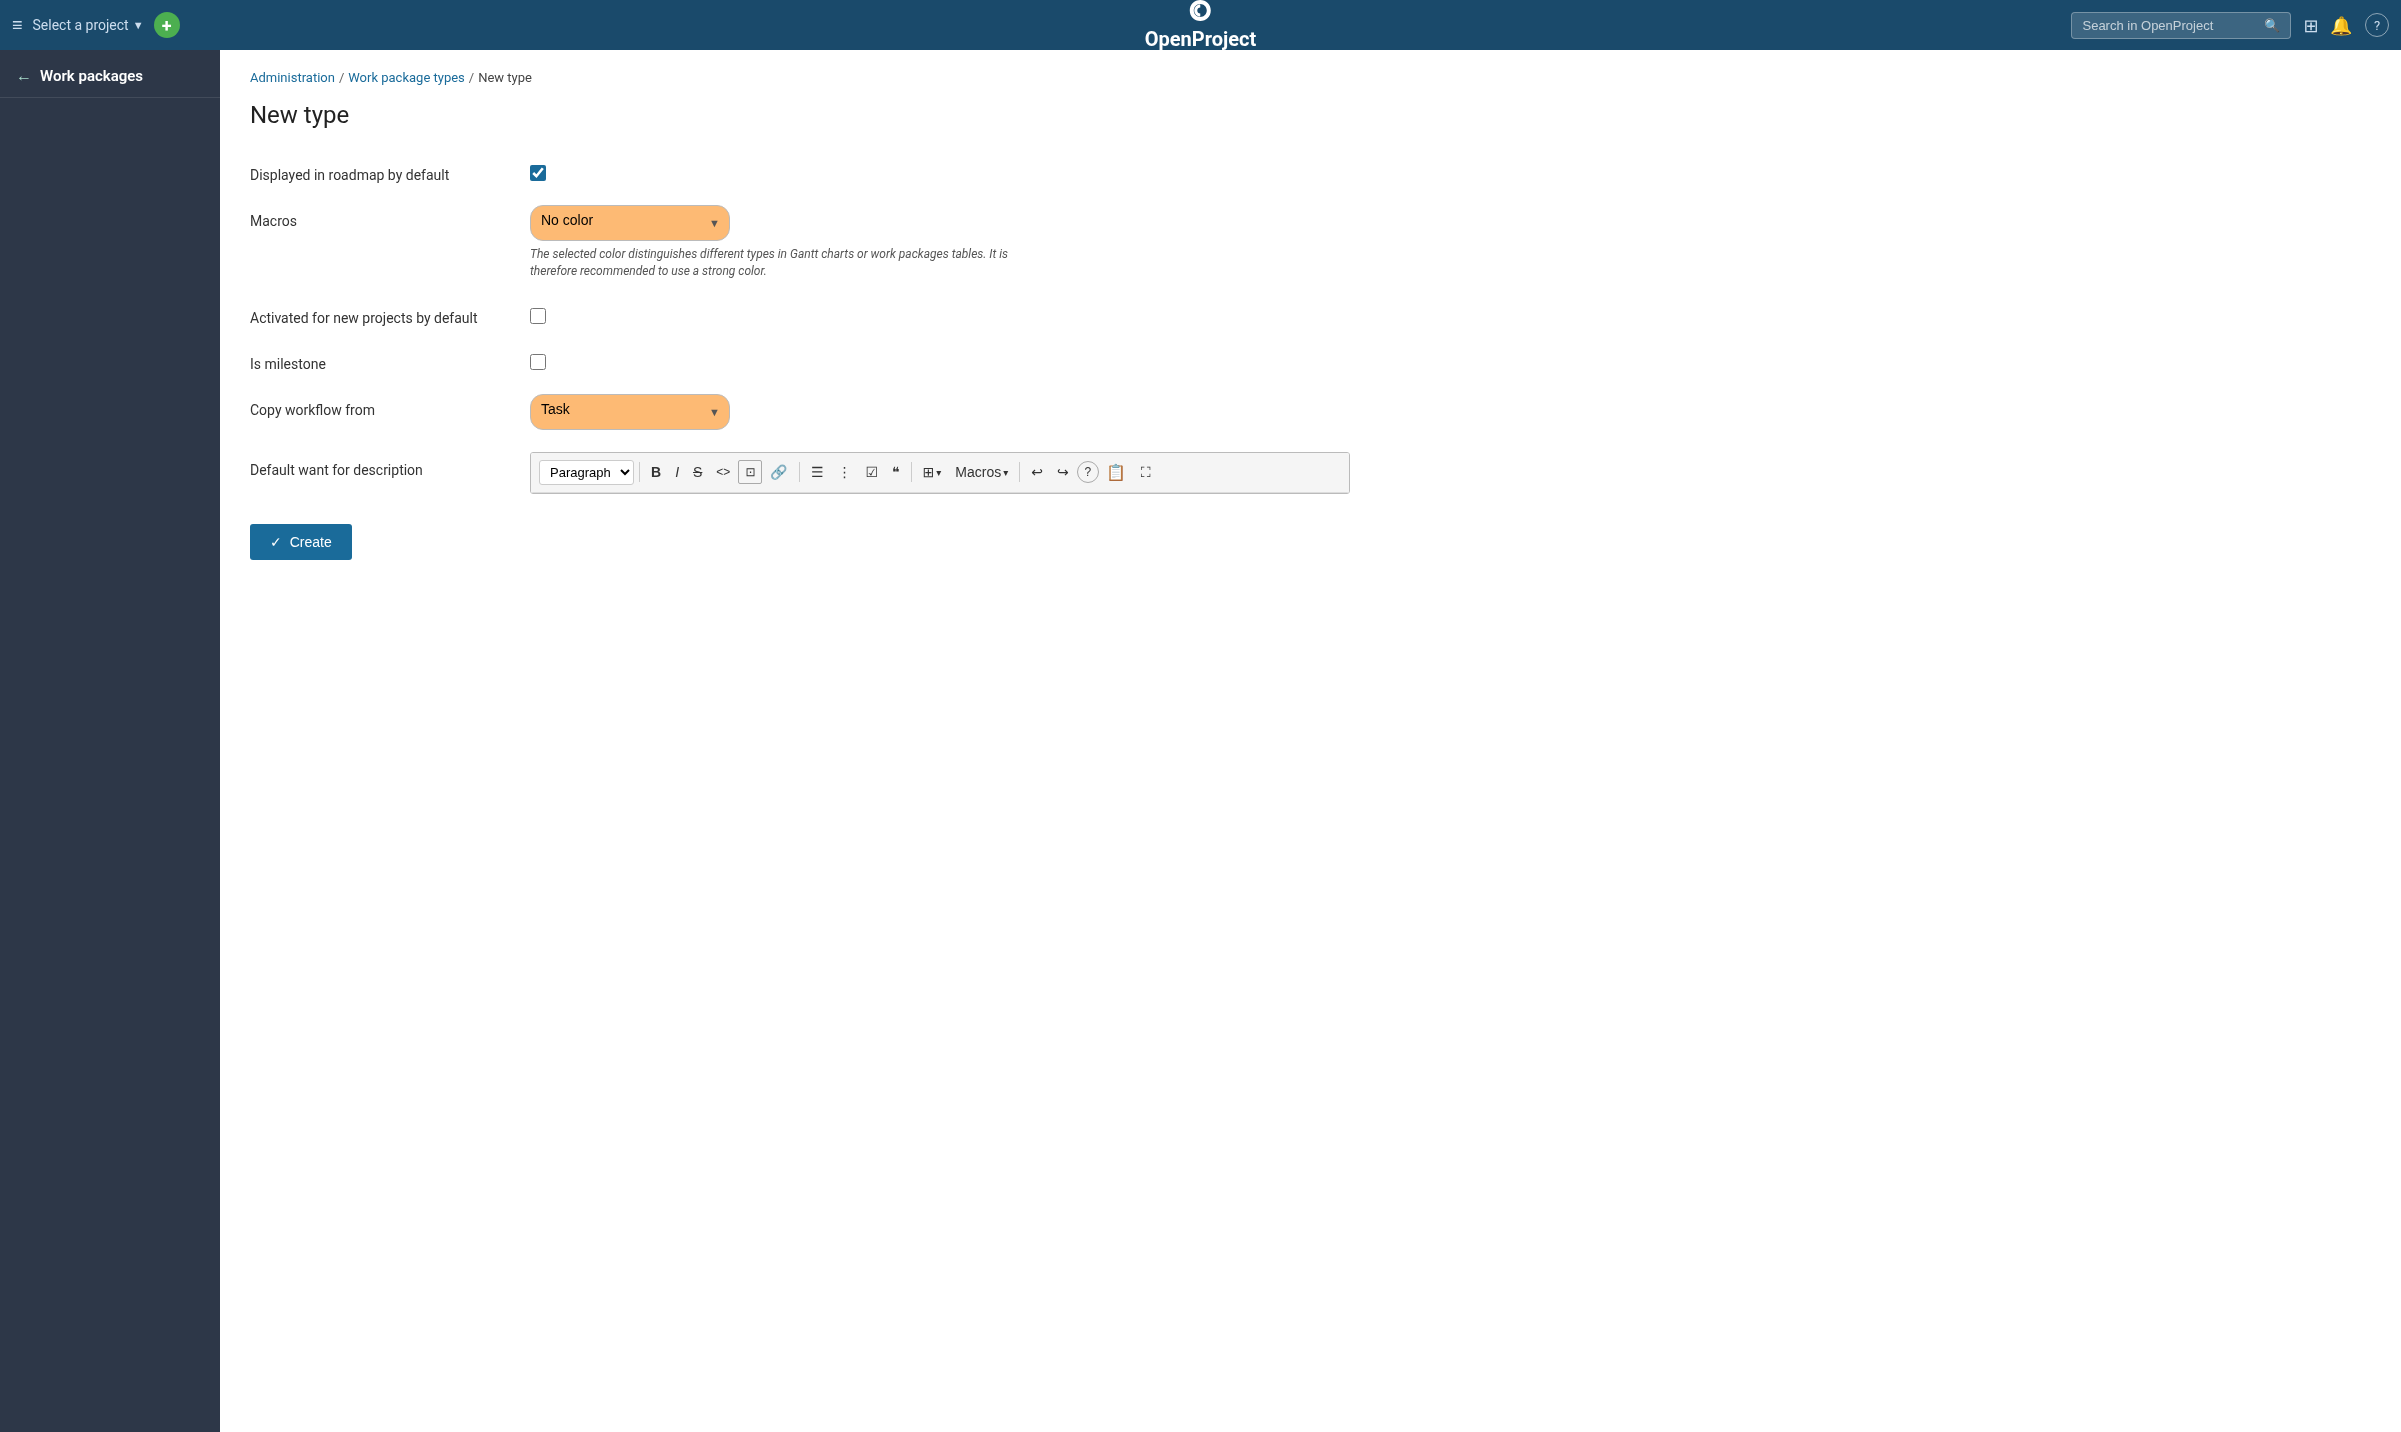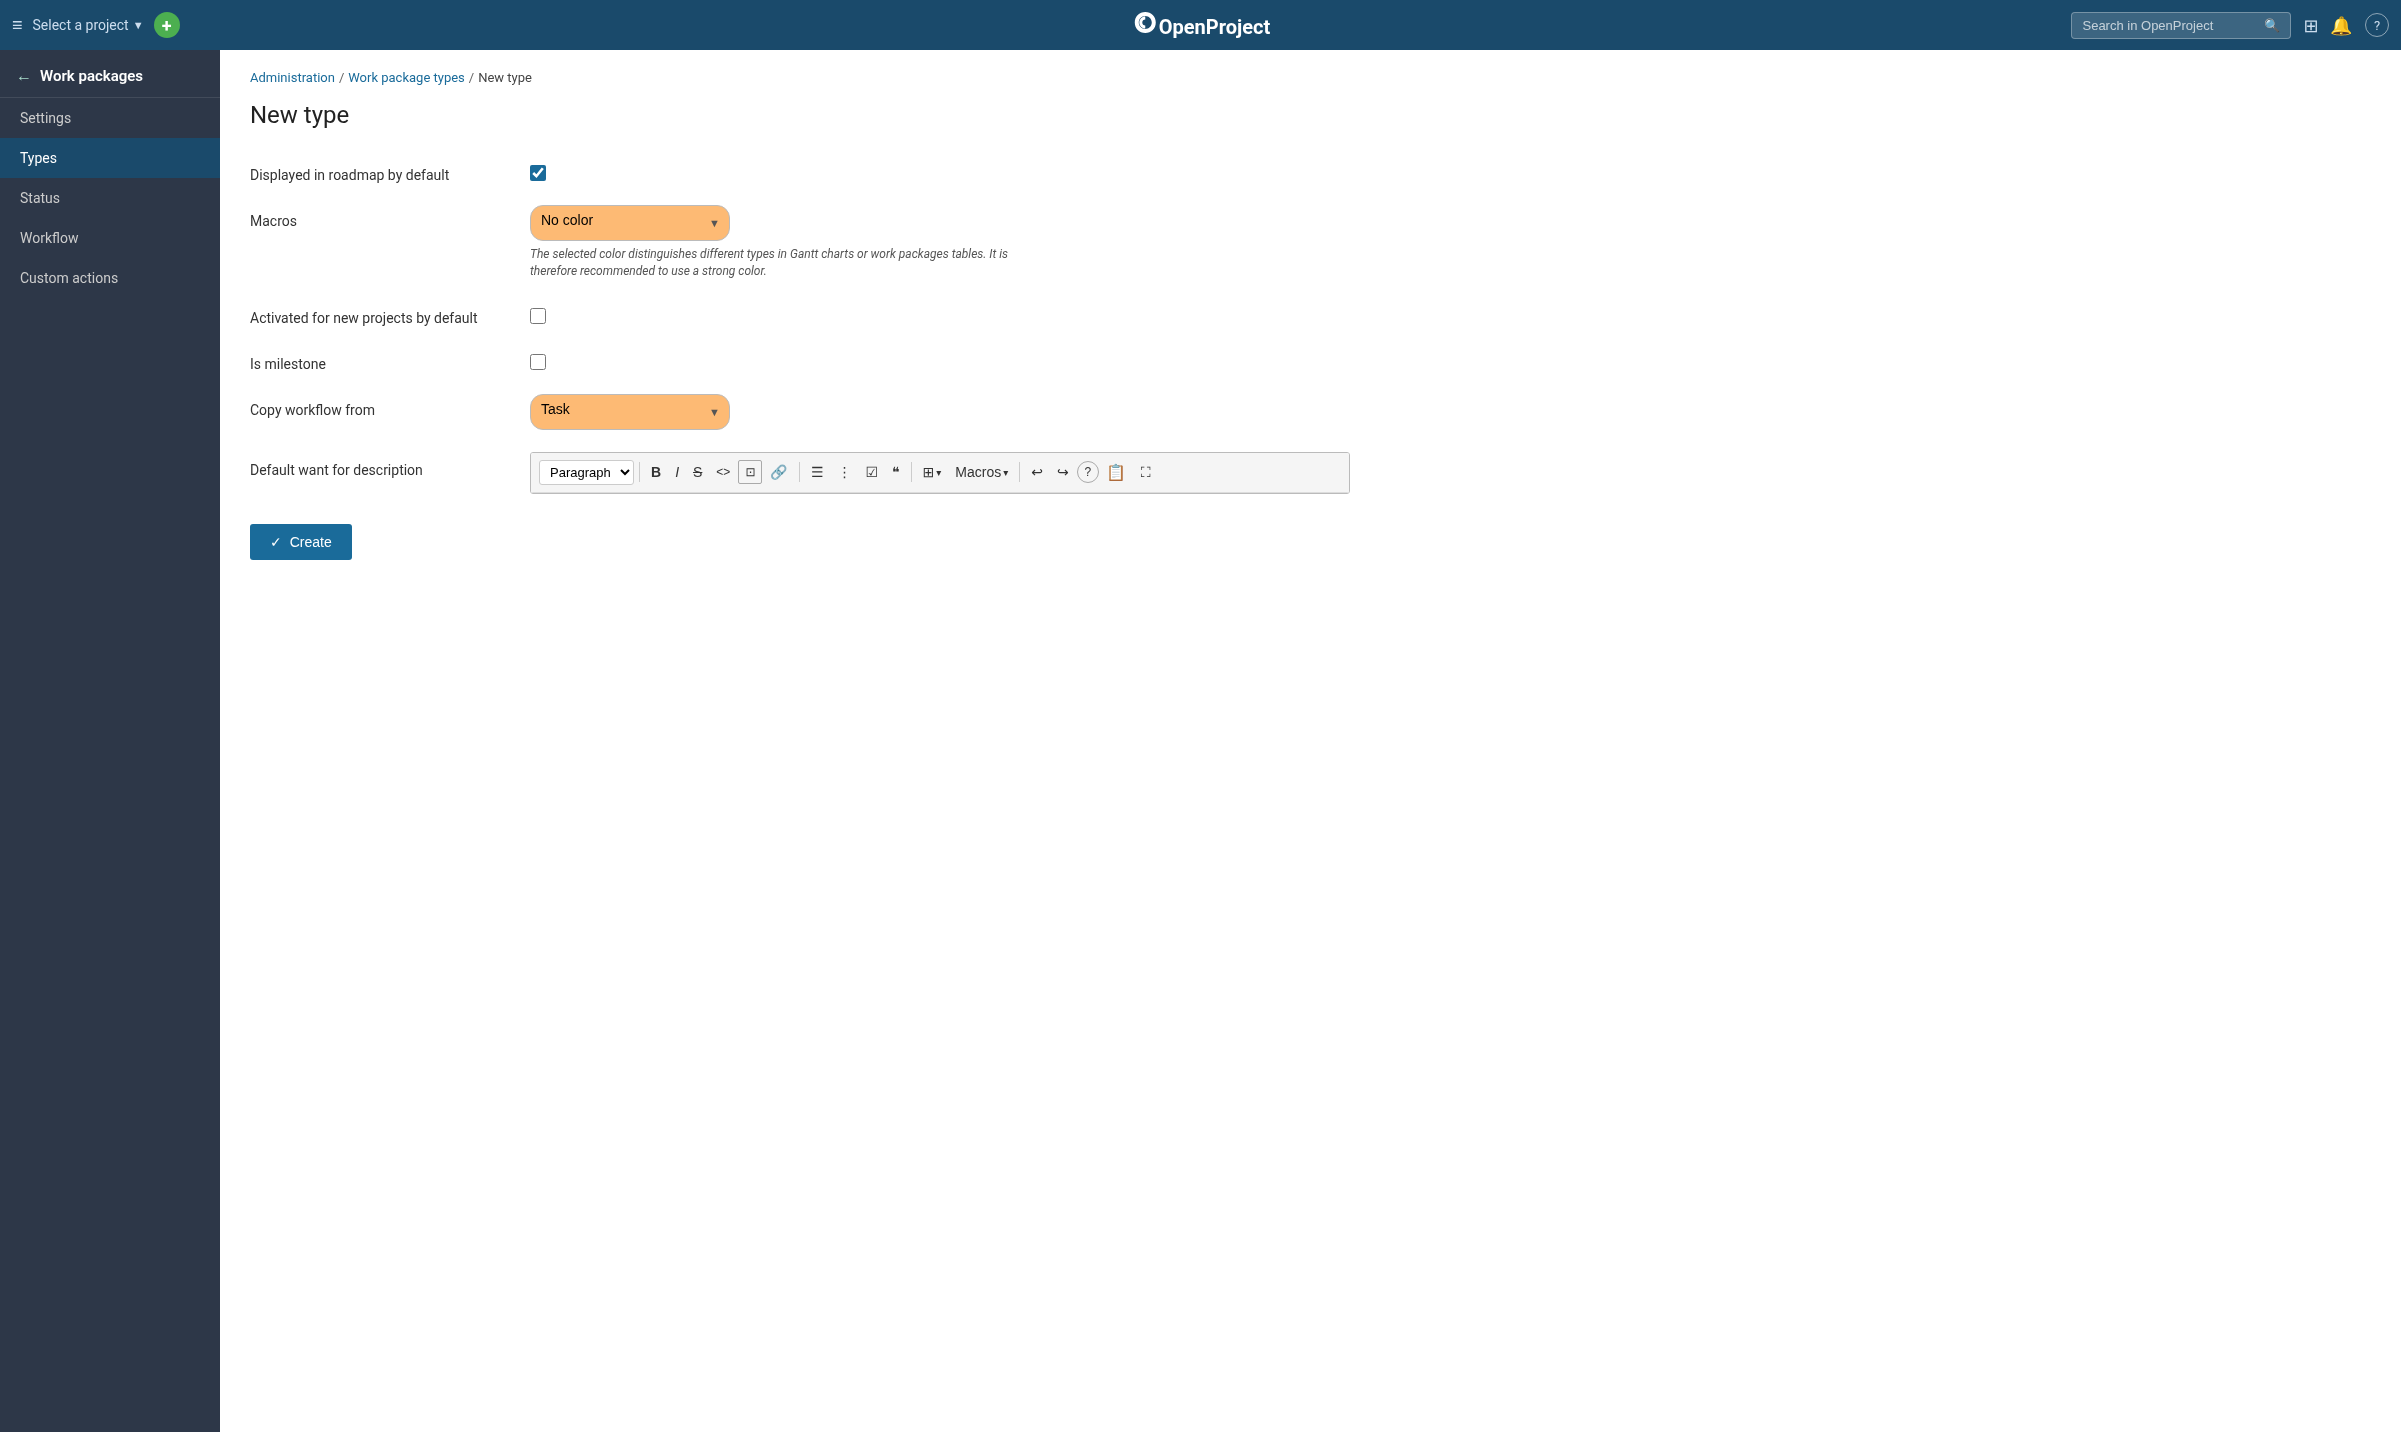--- a/index.html
+++ b/index.html
@@ -13,21 +13,21 @@
       align-items: center;
       padding: 0 12px;
       color: #fff;
       position: fixed;
       top: 0;
       left: 0;
       right: 0;
       z-index: 100;
     }
     .top-nav-left { display: flex; align-items: center; gap: 10px; flex: 1; }
-    .top-nav-center { display: flex; align-items: flex-end; position: absolute; left: 50%; transform: translateX(-50%); }
+    .top-nav-center { display: flex; align-items: center; position: absolute; left: 50%; transform: translateX(-50%); flex-direction: column; }
     .top-nav-right { display: flex; align-items: center; gap: 12px; margin-left: auto; }
     .hamburger { font-size: 18px; cursor: pointer; color: #cde; }
     .project-select { color: #cde; font-size: 14px; cursor: pointer; display: flex; align-items: center; gap: 4px; }
     .add-btn { background: #4caf50; border-radius: 50%; width: 26px; height: 26px; display: flex; align-items: center; justify-content: center; color: #fff; font-size: 18px; cursor: pointer; font-weight: bold; }
     .logo { color: #fff; font-size: 20px; font-weight: bold; display: flex; align-items: center; gap: 8px; }
     .logo-icon { font-size: 22px; }
     .search-box { background: rgba(255,255,255,0.15); border: 1px solid rgba(255,255,255,0.3); border-radius: 4px; padding: 5px 10px; color: #fff; font-size: 13px; width: 220px; display: flex; align-items: center; gap: 6px; cursor: pointer; margin-left: 8px; }
     .search-box input { background: transparent; border: none; outline: none; color: #fff; font-size: 13px; width: 100%; }
     .search-box input::placeholder { color: rgba(255,255,255,0.7); }
     .nav-icon { color: #cde; font-size: 18px; cursor: pointer; }
@@ -120,27 +120,20 @@
   </div>
 </nav>
 
 <div class="layout">
 
   <aside class="sidebar">
     <div class="sidebar-header">
       <span class="sidebar-back">←</span>
       <span class="sidebar-title">Work packages</span>
     </div>
-    <div id="sidebar-items-container">
-        <div class="sidebar-item">Settings</div>
-        <div class="sidebar-item active">Types</div>
-        <div class="sidebar-item">Status</div>
-        <div class="sidebar-item">Workflow</div>
-        <div class="sidebar-item">Custom actions</div>
-      </div>
     <div class="sidebar-resize"></div>
   </aside>
 
   <main class="main">
 
     <nav class="breadcrumb">
       <a>Administration</a>
       <span class="breadcrumb-sep">/</span>
       <a>Work package types</a>
       <span class="breadcrumb-sep">/</span>

